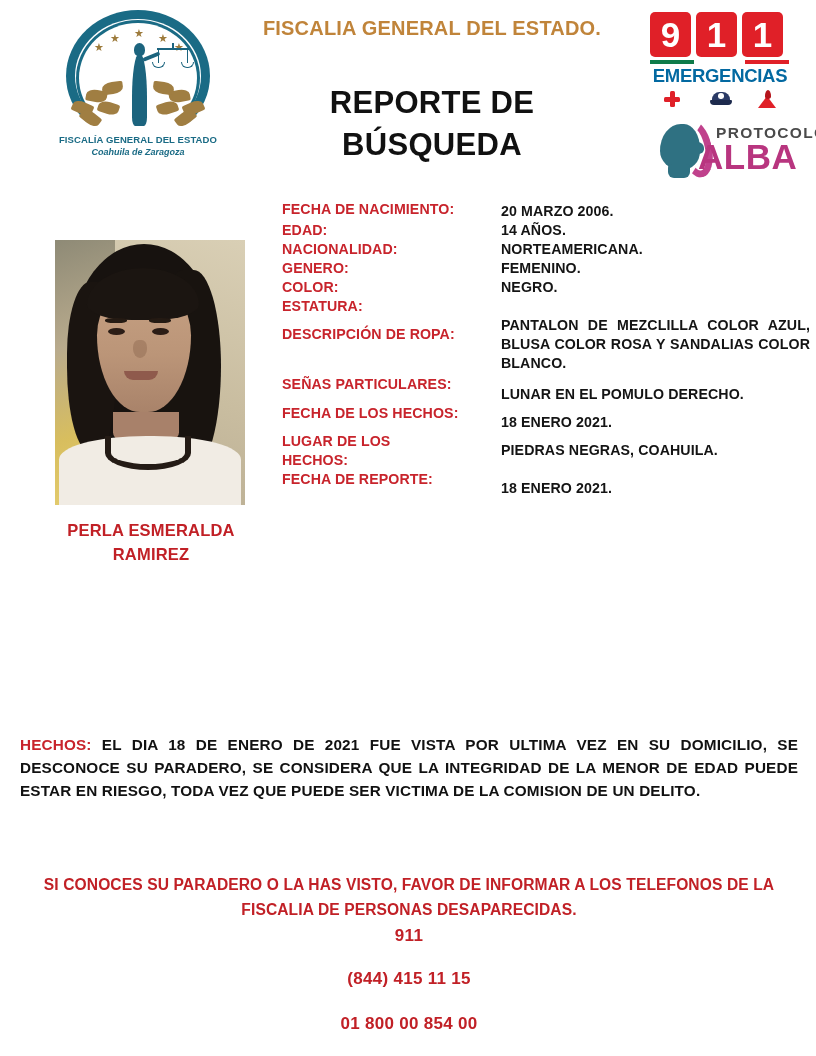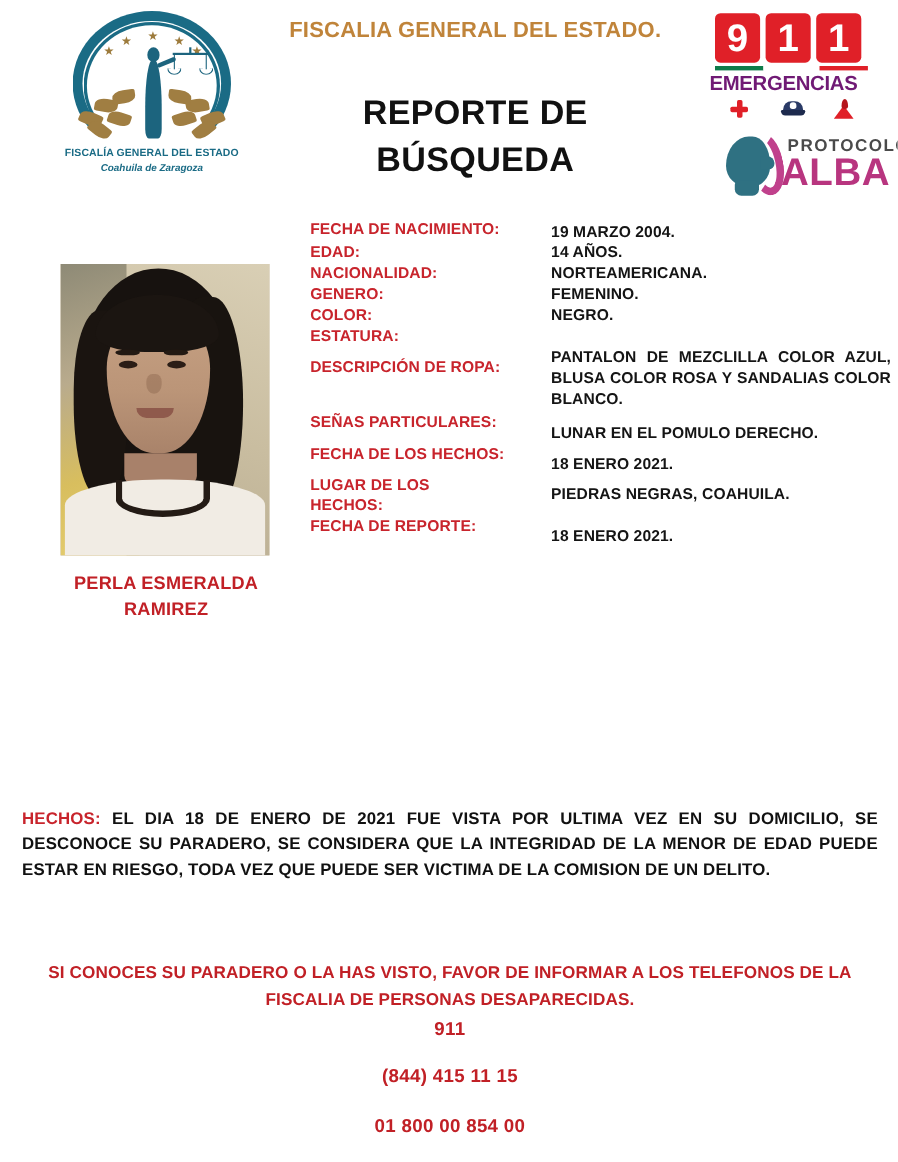--- a/index.html
+++ b/index.html
@@ -203,25 +203,25 @@
     width: 139px; height: 4px;
   }
   .tricolor span { height: 4px; }
   .tri-g { width: 44px; background: #0e7b4a; }
   .tri-w { width: 51px; background: #ffffff; }
   .tri-r { width: 44px; background: #e02028; }
   .n911-word {
     position: absolute;
     left: 0; top: 55px;
     width: 150px;
-    text-align: left;
+    text-align: center;
     font-size: 18.5px;
     font-weight: bold;
     letter-spacing: -0.3px;
-    color: #701a75;
+    color: #0369a1;
   }
   .n911-icons {
     position: absolute;
     left: 5px; top: 78px;
     width: 139px; height: 22px;
   }
   .ic-cross {
     position: absolute; left: 14px; top: 3px;
     width: 16px; height: 16px;
   }
@@ -316,21 +316,21 @@
   .alba-proto {
     position: absolute;
     left: 58px; top: 6px;
     font-size: 15.5px;
     font-weight: bold;
     letter-spacing: 1.3px;
     color: #4a4a4a;
   }
   .alba-word {
     position: absolute;
-    left: 52px; top: 21px;
+    left: 40px; top: 21px;
     font-size: 35px;
     font-weight: bold;
     line-height: 36px;
     letter-spacing: 0.5px;
     color: #b8357f;
   }
 
   
   #photo-block {
     position: absolute;
@@ -637,21 +637,21 @@
     <div class="ph-shirt"></div>
     <div class="ph-collar"></div>
   </div>
   <div id="photo-name">PERLA ESMERALDA RAMIREZ</div>
 </div>
 
 <div id="datatable">
 
   <div class="drow">
     <div class="dlabel">FECHA DE NACIMIENTO:</div>
-    <div class="dvalue vpad-2">19 MARZO 2004.</div>
+    <div class="dvalue vpad-2">20 MARZO 2006.</div>
   </div>
 
   <div class="drow">
     <div class="dlabel">EDAD:</div>
     <div class="dvalue">14 AÑOS.</div>
   </div>
 
   <div class="drow">
     <div class="dlabel">NACIONALIDAD:</div>
     <div class="dvalue">NORTEAMERICANA.</div>

